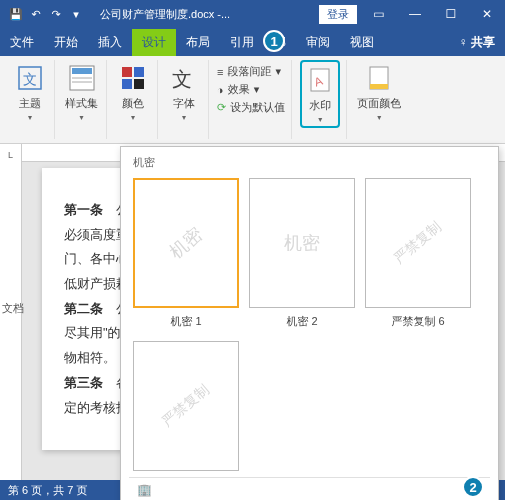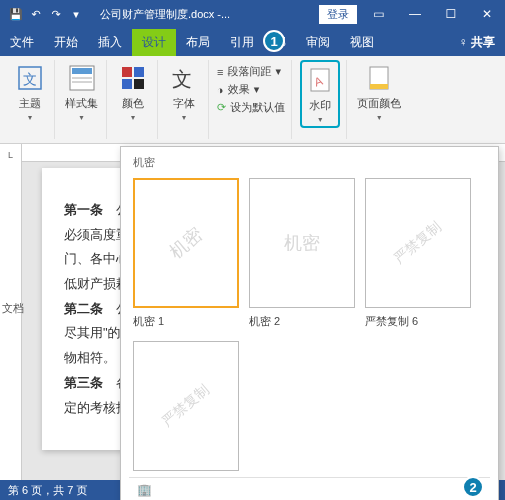--- a/index.html
+++ b/index.html
@@ -38,21 +38,21 @@
 .page { width: 340px; background: #fff; box-shadow: 0 2px 6px rgba(0,0,0,0.2); padding: 30px 22px; font-size: 13px; color: #333; line-height: 1.9; }
 .page b { font-weight: bold; }
 
 .wm-panel { position: absolute; left: 120px; top: 2px; right: 6px; background: #fff; border: 1px solid #c0c0c0; box-shadow: 2px 2px 8px rgba(0,0,0,0.2); z-index: 30; padding: 6px 8px 4px 8px; }
 .wm-header { font-size: 11px; color: #666; padding: 2px 4px; }
 .wm-grid { display: flex; gap: 10px; padding: 6px 4px; }
 .wm-item { width: 106px; }
 .wm-thumb { width: 106px; height: 130px; border: 1px solid #bbb; background: #fff; position: relative; overflow: hidden; }
 .wm-thumb.sel { border: 2px solid #f5a623; }
 .wm-text { position: absolute; left: 50%; top: 50%; transform: translate(-50%,-50%) rotate(-40deg); color: #d8d8d8; font-size: 18px; white-space: nowrap; }
-.wm-label { text-align: left; font-size: 11px; color: #444; padding-top: 6px; }
+.wm-label { text-align: center; font-size: 11px; color: #444; padding-top: 6px; }
 .wm-thumb2 { width: 106px; height: 130px; border: 1px solid #bbb; background: #fff; position: relative; margin: 6px 4px; }
 .wm-menu { border-top: 1px solid #e0e0e0; margin-top: 4px; }
 .wm-menu-item { display: flex; align-items: center; gap: 8px; padding: 5px 8px; font-size: 12px; color: #333; cursor: pointer; position: relative; }
 .wm-menu-item .mi-icon { width: 16px; text-align: center; color: #6b8bb5; }
 
 .statusbar { position: absolute; bottom: 0; left: 0; right: 0; height: 20px; background: #2b579a; color: #fff; font-size: 11px; display: flex; align-items: center; padding: 0 8px; }
 
 .vtab { position: absolute; left: 0; top: 130px; font-size: 11px; color: #555; writing-mode: horizontal-tb; padding: 2px; margin-top: 25px; }
 </style>
 </head>

